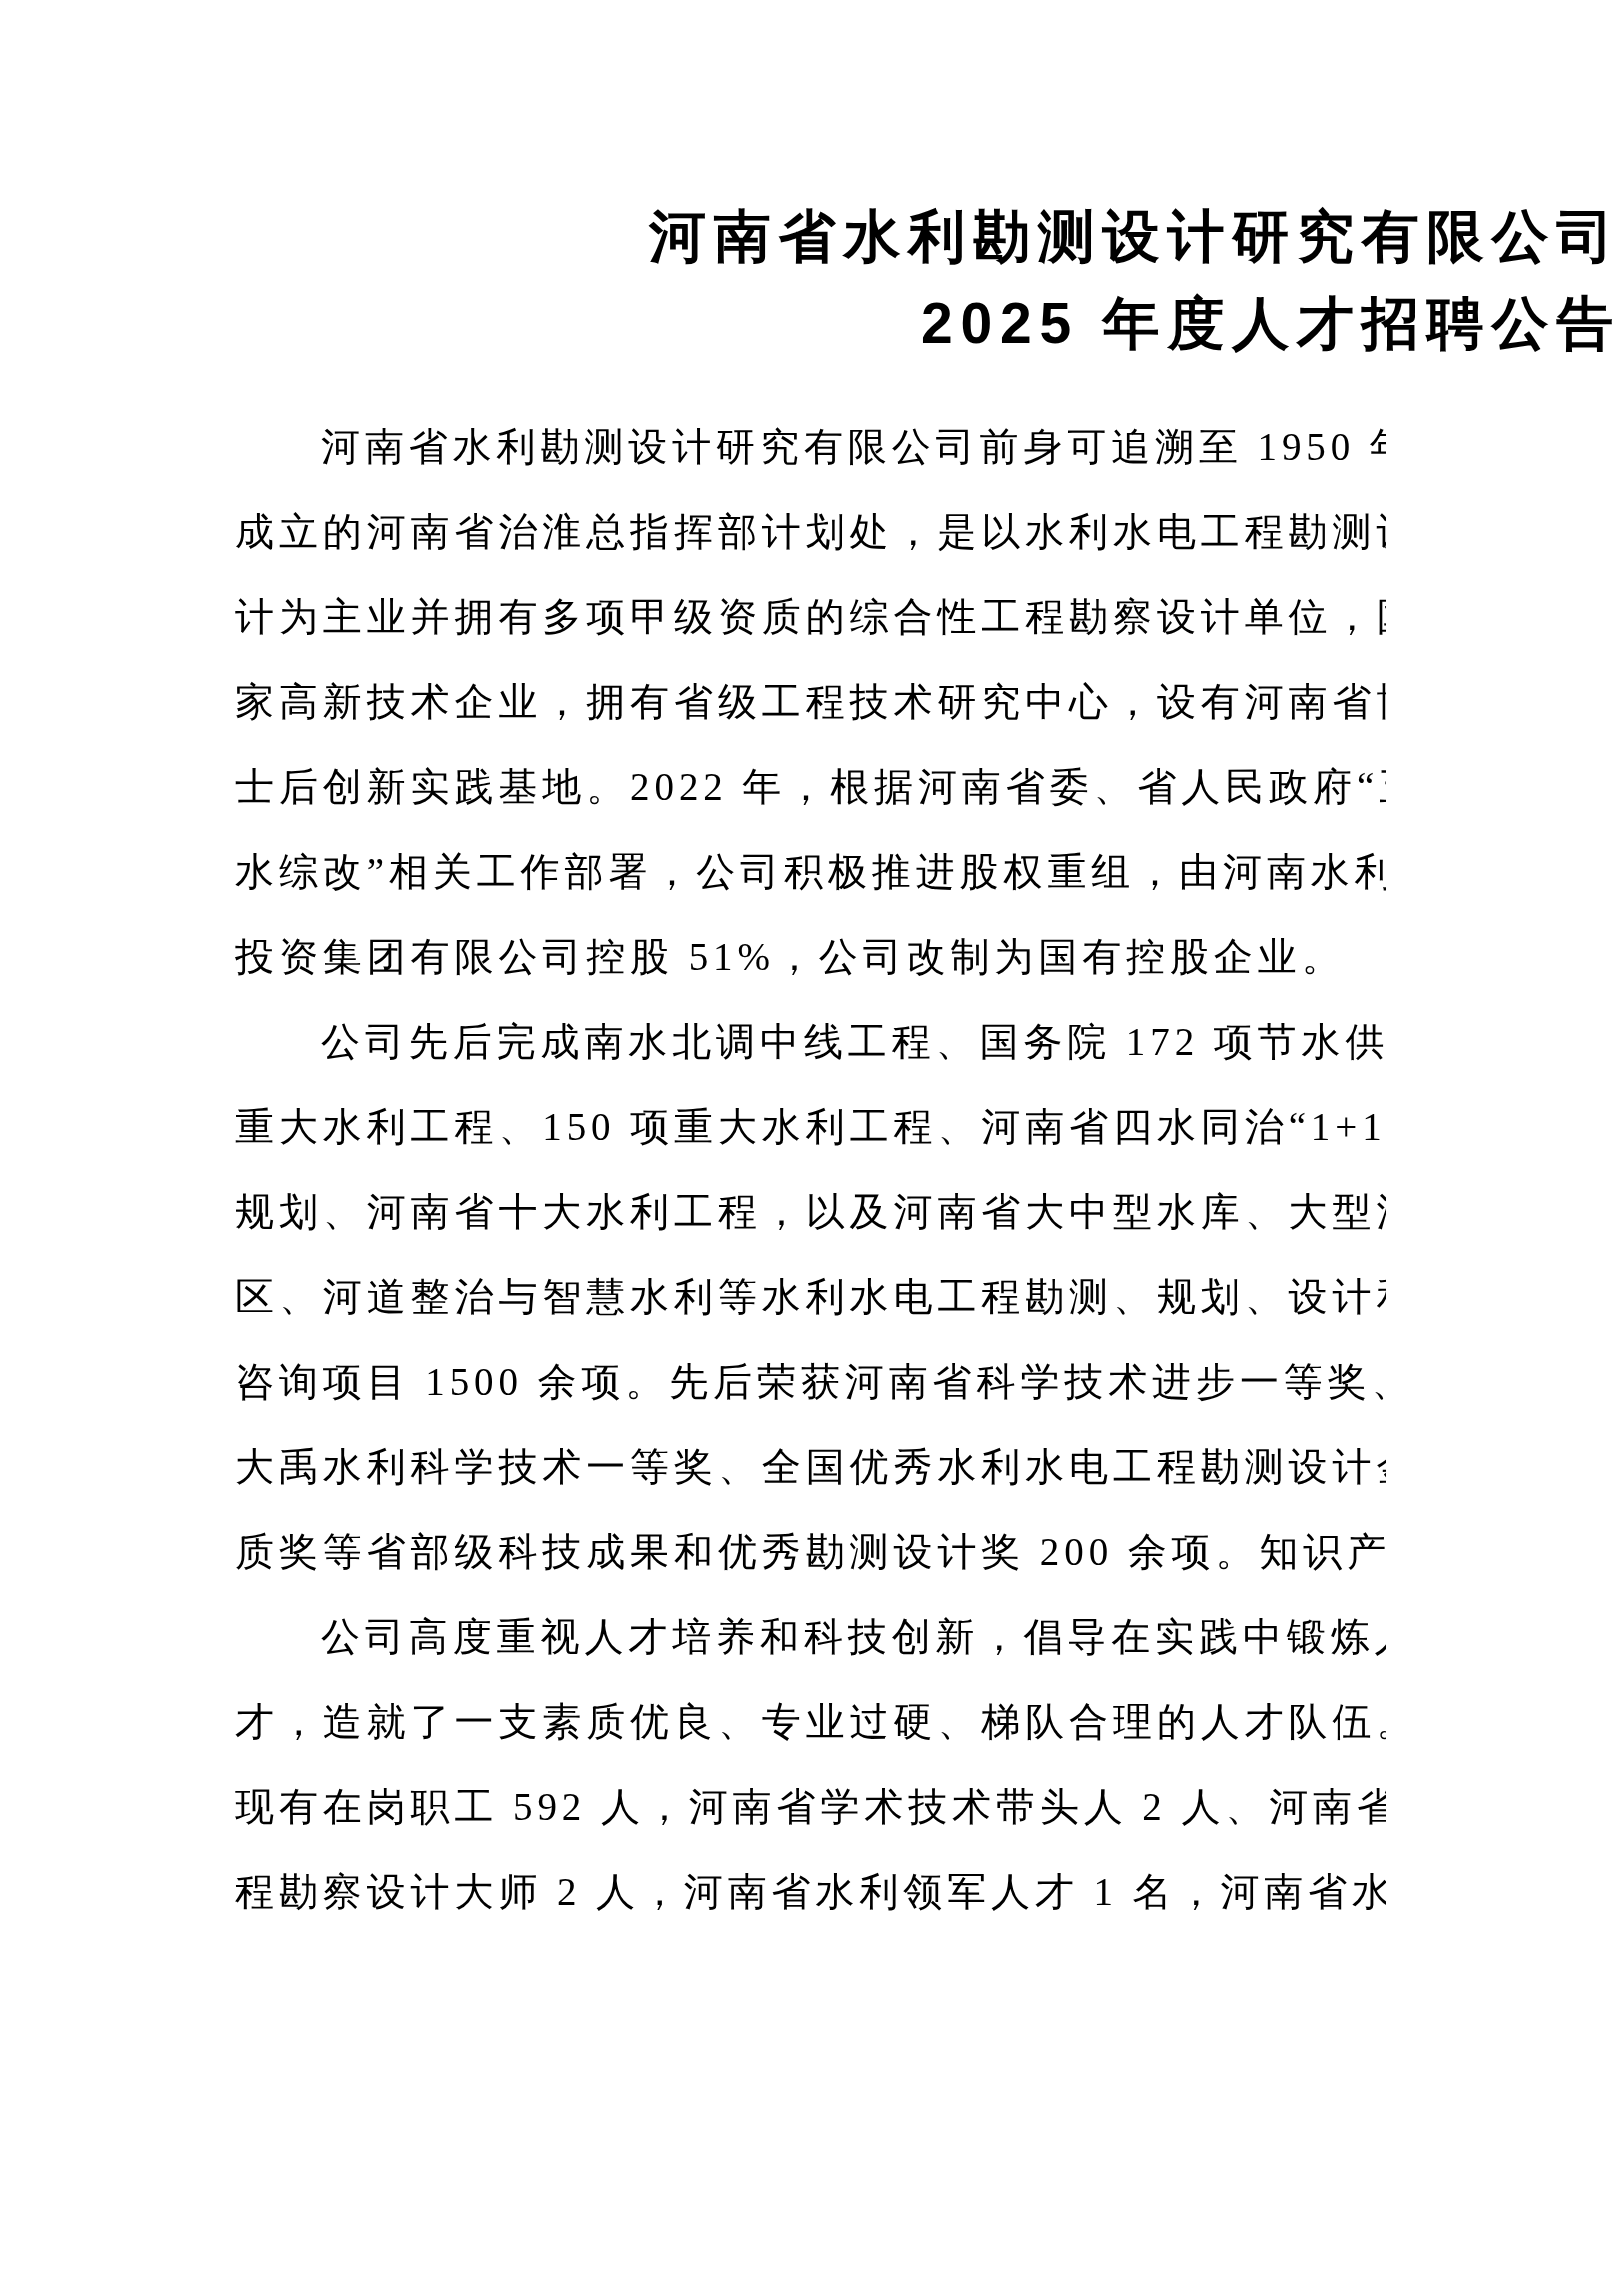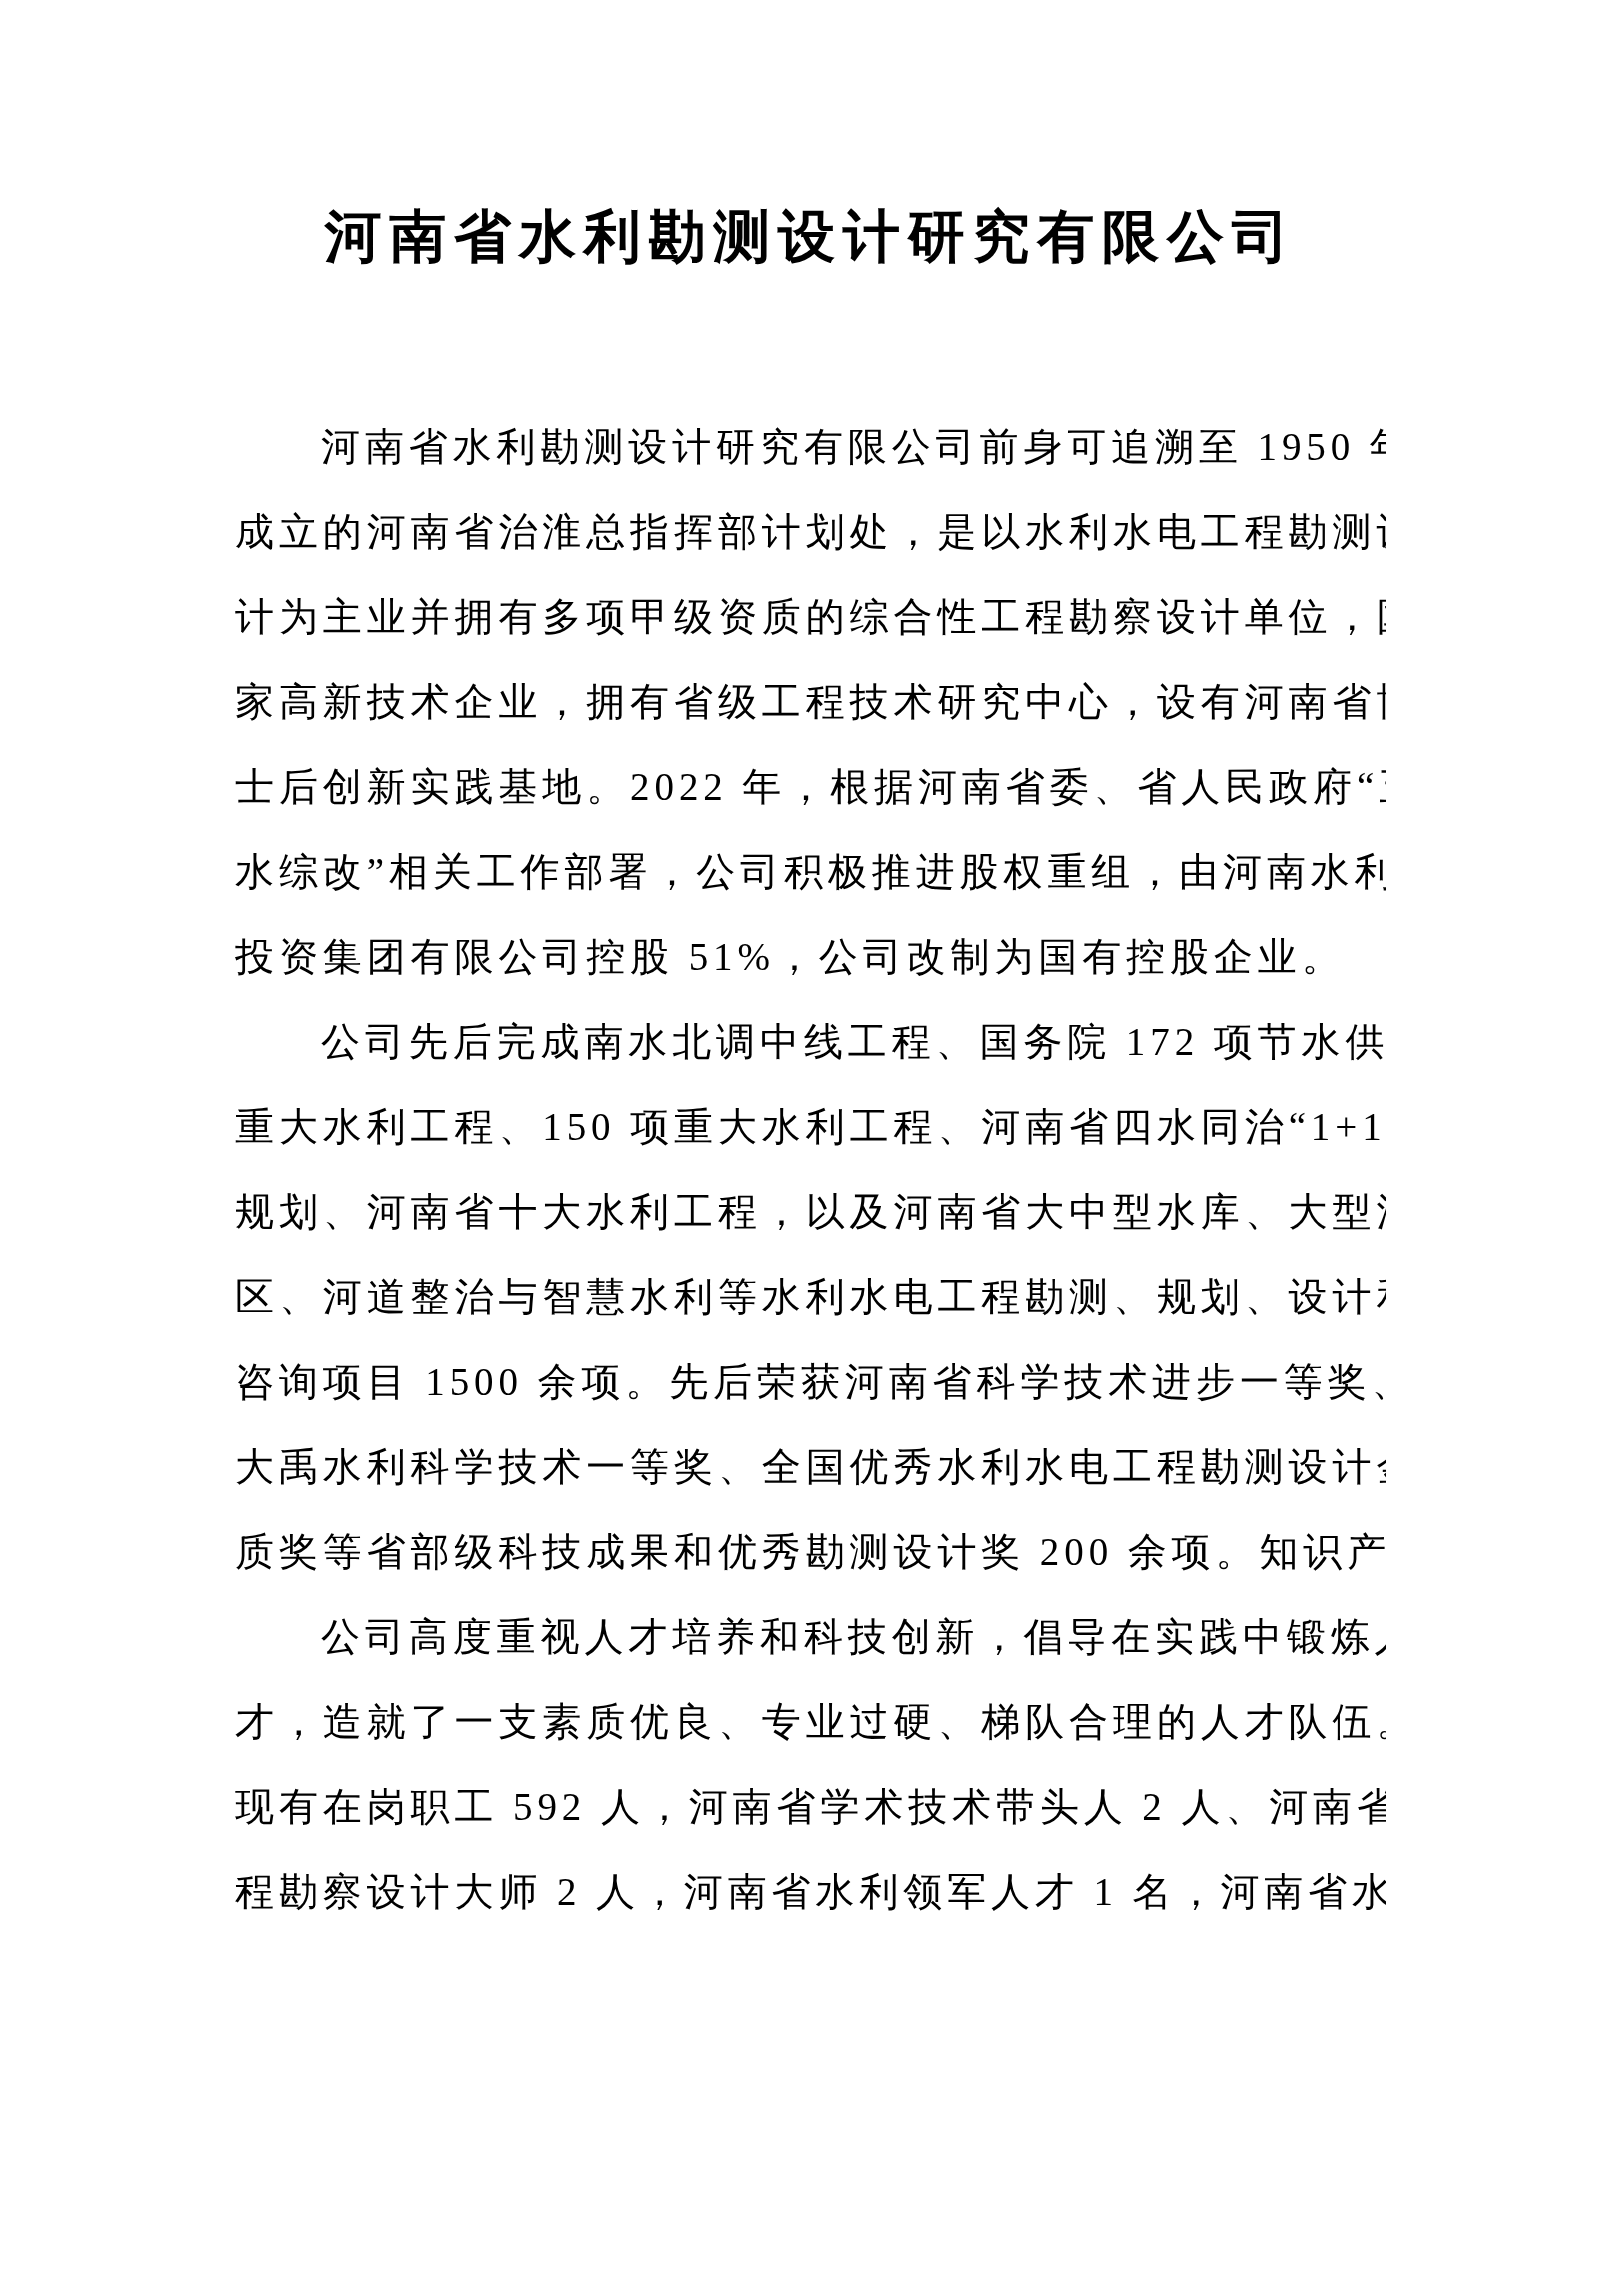--- a/index.html
+++ b/index.html
@@ -14,21 +14,21 @@
     background: #ffffff;
     color: #000000;
     overflow: hidden;
     font-family: "Liberation Serif", serif;
   }
   .title-block {
     position: absolute;
     top: 193px;
     left: 0;
     width: 1621px;
-    text-align: center;
+    text-align: right;
     font-family: "Liberation Sans", sans-serif;
     font-weight: bold;
     font-size: 57px;
     line-height: 87px;
     letter-spacing: 7.8px;
     white-space: nowrap;
   }
   .body-block {
     position: absolute;
     top: 404px;
@@ -53,20 +53,21 @@
     text-align-last: left;
   }
 </style>
 </head>
 <body>
 
 <div class="page">
 
   <div class="title-block">
     <div class="title-line">河南省水利勘测设计研究有限公司</div>
+    <div class="title-line">2025 年度人才招聘公告</div>
   </div>
 
   <div class="body-block">
 
     <div>
       <div class="line first">河南省水利勘测设计研究有限公司前身可追溯至 1950 年</div>
       <div class="line">成立的河南省治淮总指挥部计划处，是以水利水电工程勘测设</div>
       <div class="line">计为主业并拥有多项甲级资质的综合性工程勘察设计单位，国</div>
       <div class="line">家高新技术企业，拥有省级工程技术研究中心，设有河南省博</div>
       <div class="line">士后创新实践基地。2022 年，根据河南省委、省人民政府“五</div>

